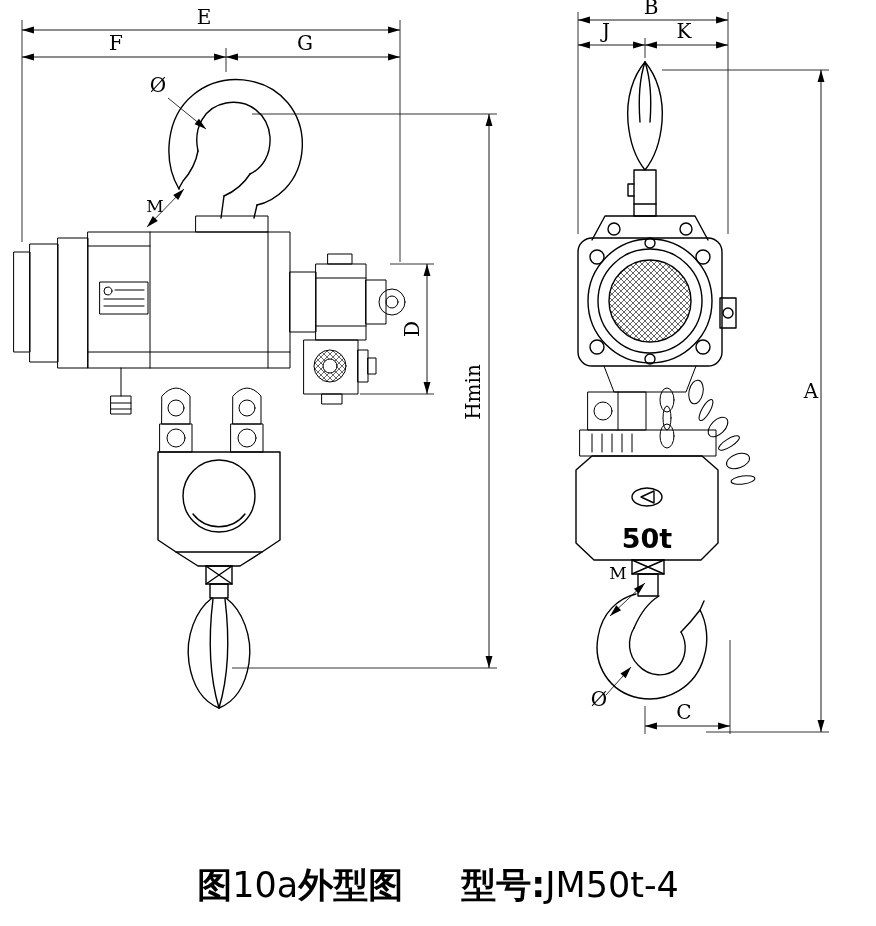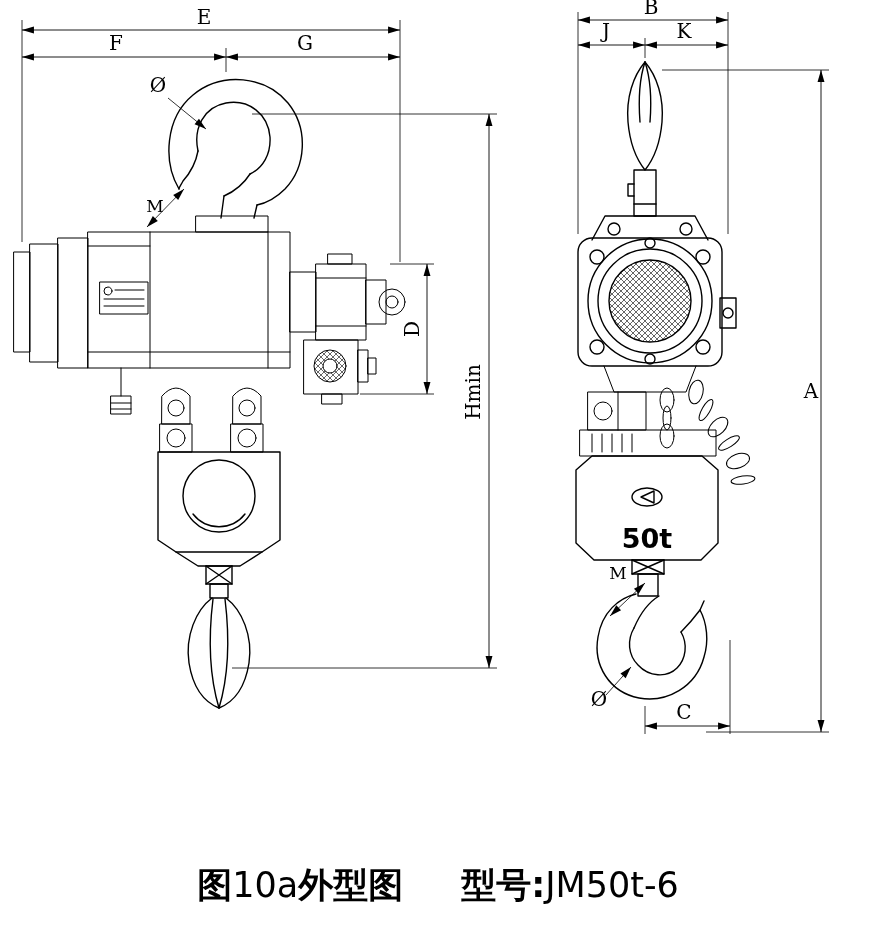--- a/index.html
+++ b/index.html
@@ -242,16 +242,16 @@
     <g>
       <path class="ext" d="M645,706 V734 M730,640 V734"></path>
       <path class="dim" d="M645,726 H730" marker-start="url(#arw)" marker-end="url(#arw)"></path>
       <text class="dlbl" x="684" y="719">C</text>
     </g>
   </g>
 </svg>
 
 <div class="caption">
   <span class="cap-strong"><span>图</span><span class="cap-num">10a</span><span>外型图</span></span>
-  <span class="cap-strong"><span>型号:</span><span class="cap-num">JM50t-6</span></span>
+  <span class="cap-strong"><span>型号:</span><span class="cap-num">JM50t-4</span></span>
 </div>
 
 </div>
 
 </body></html>

